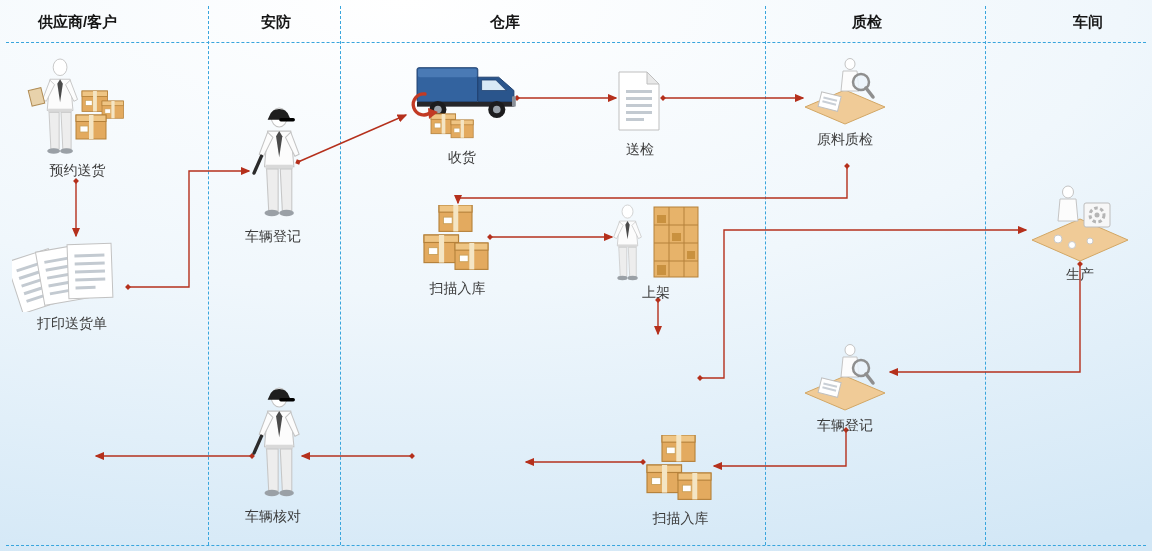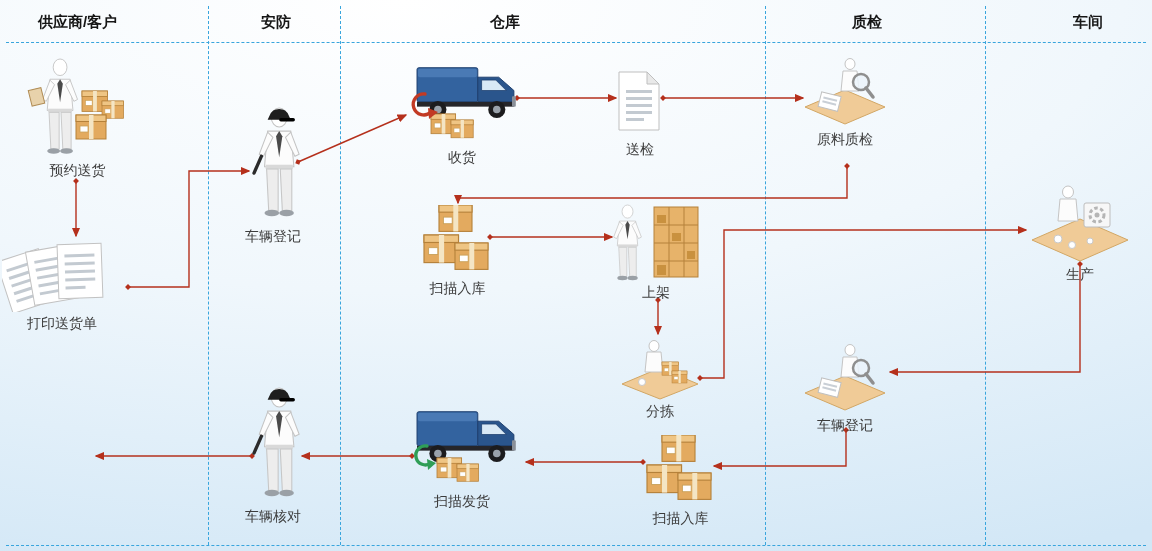--- a/index.html
+++ b/index.html
@@ -141,21 +141,21 @@
     <svg class="icon" width="112" height="104" viewBox="0 0 112 104">
       <use href="#sym-person" transform="translate(16,4) scale(0.92)"></use>
       <rect x="8" y="34" width="13" height="16" fill="#e8d2ab" stroke="#b08c55" transform="rotate(-14 14 42)"></rect>
       <use href="#sym-carton" transform="translate(60,36) scale(0.85)"></use>
       <use href="#sym-carton" transform="translate(80,46) scale(0.72)"></use>
       <use href="#sym-carton" transform="translate(54,60)"></use>
     </svg>
     <div class="label">预约送货</div>
   </div>
 
-  <div class="node" style="left:2px;top:240px;width:120px">
+  <div class="node" style="left:12px;top:240px;width:120px">
     <svg class="icon" width="120" height="72" viewBox="0 0 120 72">
       <g transform="translate(2,14) rotate(-18 22 28)">
           <use href="#sym-page"></use>
         </g>
       <g transform="translate(28,8) rotate(-10 22 28)">
           <use href="#sym-page"></use>
         </g>
       <g transform="translate(56,4) rotate(-2 22 28)">
           <use href="#sym-page"></use>
         </g>
@@ -214,31 +214,20 @@
         <line x1="0" y1="54" x2="44" y2="54" stroke="#b5813a"></line>
         <rect x="3" y="8" width="9" height="8" fill="#c9913f"></rect>
         <rect x="18" y="26" width="9" height="8" fill="#c9913f"></rect>
         <rect x="33" y="44" width="8" height="8" fill="#c9913f"></rect>
         <rect x="3" y="58" width="9" height="10" fill="#c9913f"></rect>
       </g>
     </svg>
     <div class="label">上架</div>
   </div>
 
-  <div class="node" style="left:618px;top:338px;width:84px">
-    <svg class="icon" width="84" height="62" viewBox="0 0 84 62">
-      <path d="M42 30 L80 46 L42 61 L4 46 z" fill="#f0cb97" stroke="#d2a765"></path>
-      <ellipse cx="36" cy="8" rx="5" ry="5.5" fill="#ffffff" stroke="#c4c4c4"></ellipse>
-      <path d="M29 14 h14 l2 20 h-18 z" fill="#fcfcfc" stroke="#c4c4c4"></path>
-      <use href="#sym-carton" transform="translate(44,24) scale(0.55)"></use>
-      <use href="#sym-carton" transform="translate(54,33) scale(0.5)"></use>
-      <circle cx="24" cy="44" r="3.5" fill="#ffffff" stroke="#c9c9c9"></circle>
-    </svg>
-    <div class="label">分拣</div>
-  </div>
 
   <div class="node" style="left:1028px;top:183px;width:104px">
     <svg class="icon" width="104" height="80" viewBox="0 0 104 80">
       <path d="M52 36 L100 57 L52 78 L4 57 z" fill="#f0cb97" stroke="#d2a765"></path>
       <rect x="56" y="20" width="26" height="24" rx="2" fill="#f7f7f7" stroke="#bdbdbd"></rect>
       <circle cx="69" cy="32" r="7" fill="none" stroke="#b5b5b5" stroke-width="3" stroke-dasharray="3.5 2.5"></circle>
       <circle cx="69" cy="32" r="2.5" fill="#b5b5b5"></circle>
       <ellipse cx="40" cy="9" rx="5.5" ry="6" fill="#ffffff" stroke="#c4c4c4"></ellipse>
       <path d="M32 16 h16 l2 22 h-20 z" fill="#fcfcfc" stroke="#c4c4c4"></path>
       <circle cx="30" cy="56" r="4" fill="#ffffff" stroke="#c9c9c9"></circle>
@@ -255,30 +244,20 @@
     <div class="label">车辆登记</div>
   </div>
 
   <div class="node" style="left:638px;top:435px;width:85px">
     <svg class="icon" width="70" height="72" viewBox="0 0 70 72">
       <use href="#sym-stack"></use>
     </svg>
     <div class="label">扫描入库</div>
   </div>
 
-  <div class="node" style="left:403px;top:402px;width:118px">
-    <svg class="icon" width="118" height="88" viewBox="0 0 118 88">
-      <use href="#sym-truck" transform="translate(14,4) scale(0.95)"></use>
-      <use href="#sym-carton" transform="translate(34,56) scale(0.82)"></use>
-      <use href="#sym-carton" transform="translate(54,62) scale(0.72)"></use>
-      <path d="M24 44 a9.5 9.5 0 1 0 4 17" fill="none" stroke="#2f9e57" stroke-width="3.4" stroke-linecap="round"></path>
-      <polygon points="24,57 33,61 25,68" fill="#2f9e57"></polygon>
-    </svg>
-    <div class="label">扫描发货</div>
-  </div>
 
   <div class="node" style="left:233px;top:380px;width:80px">
     <svg class="icon" width="70" height="125" viewBox="0 0 70 125">
       <use href="#sym-guard" transform="translate(16,8) scale(1.05)"></use>
     </svg>
     <div class="label">车辆核对</div>
   </div>
 
 
 </div>

